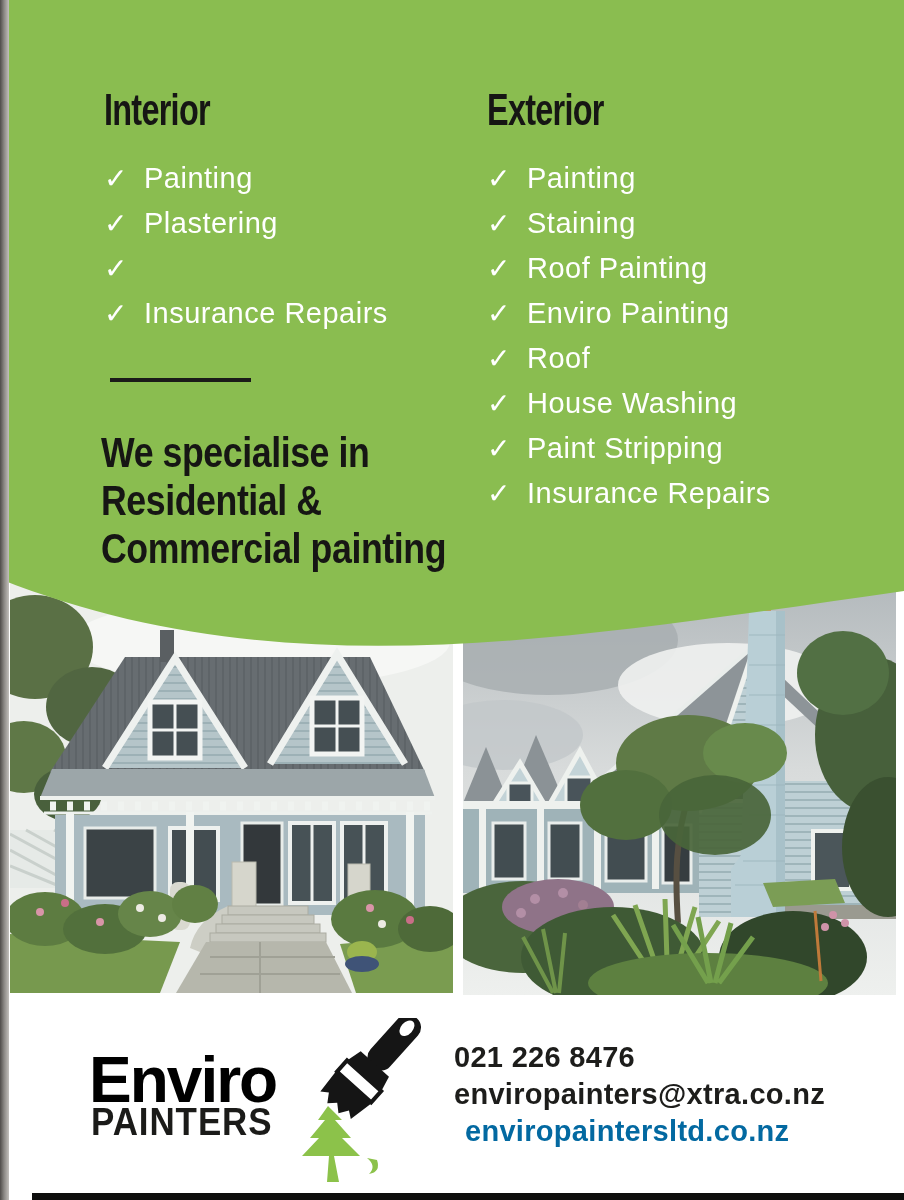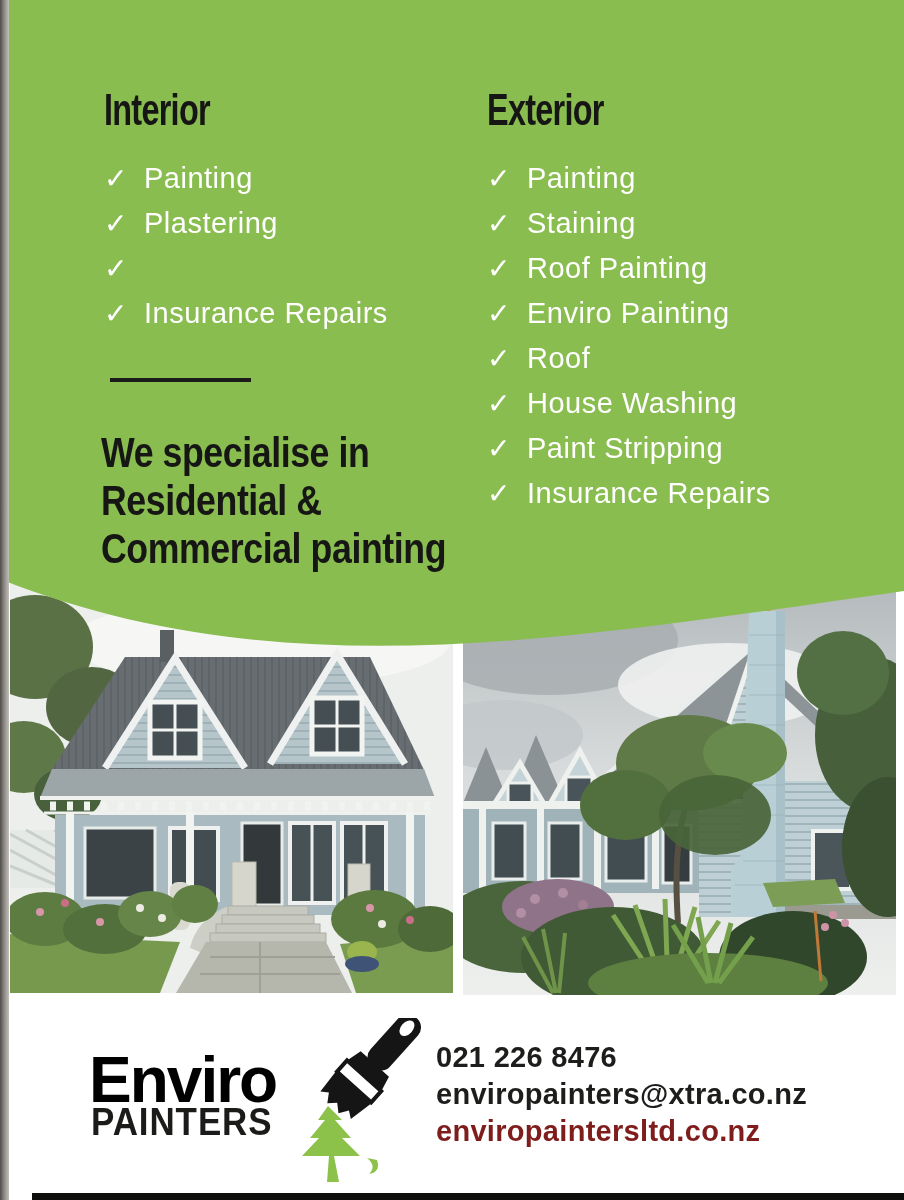--- a/index.html
+++ b/index.html
@@ -27,24 +27,24 @@
   .divider{position:absolute;left:110px;top:378px;width:141px;height:4px;background:#1b1b19;z-index:4;}
   .tagline{position:absolute;left:101px;top:429px;z-index:4;font-size:42px;line-height:48px;
     font-weight:800;color:#161614;letter-spacing:-.5px;transform:scaleX(.85);
     transform-origin:left top;white-space:nowrap;}
   
   .logo-enviro{position:absolute;left:89px;top:1043px;z-index:5;font-size:64px;font-weight:800;
     color:#000000;letter-spacing:-2px;white-space:nowrap;}
   .logo-painters{position:absolute;left:91px;top:1101px;z-index:5;font-size:38px;font-weight:800;
     color:#1b1b19;letter-spacing:1px;transform:scaleX(.92);transform-origin:left top;white-space:nowrap;}
   .brush{position:absolute;left:272px;top:1018px;width:160px;height:168px;z-index:6;}
-  .contact{position:absolute;left:436px;top:1039px;z-index:5;}
+  .contact{position:absolute;left:454px;top:1039px;z-index:5;}
   .contact div{font-size:29px;line-height:37px;font-weight:700;letter-spacing:.3px;white-space:nowrap;}
   .contact .phone,.contact .email{color:#1d1d1b;}
-  .contact .web{color:#7f1d1d;}
+  .contact .web{color:#0369a1;margin-left:11px;}
 </style>
 </head>
 <body>
 
 <div class="flyer">
 
   <svg class="photo photo-left" viewBox="0 0 443 421" role="img">
     <defs>
       <pattern id="wbL" width="8" height="8" patternUnits="userSpaceOnUse">
         <rect width="8" height="8" fill="#b5c5c9"></rect>

